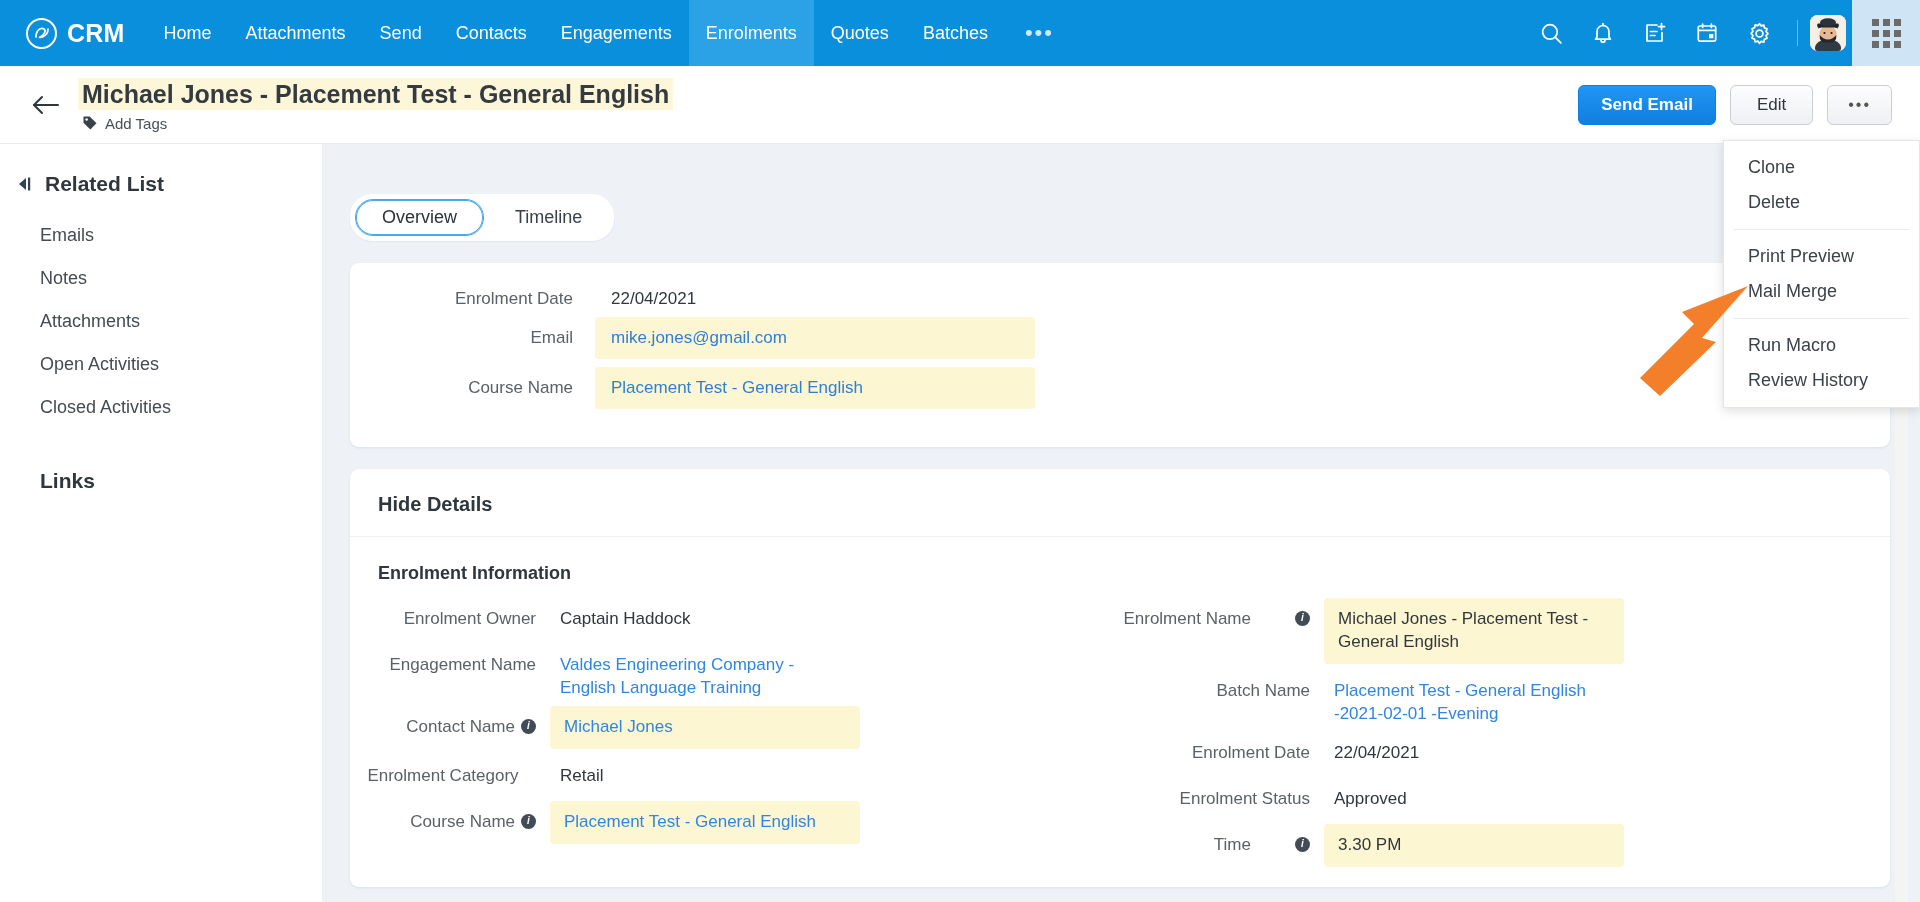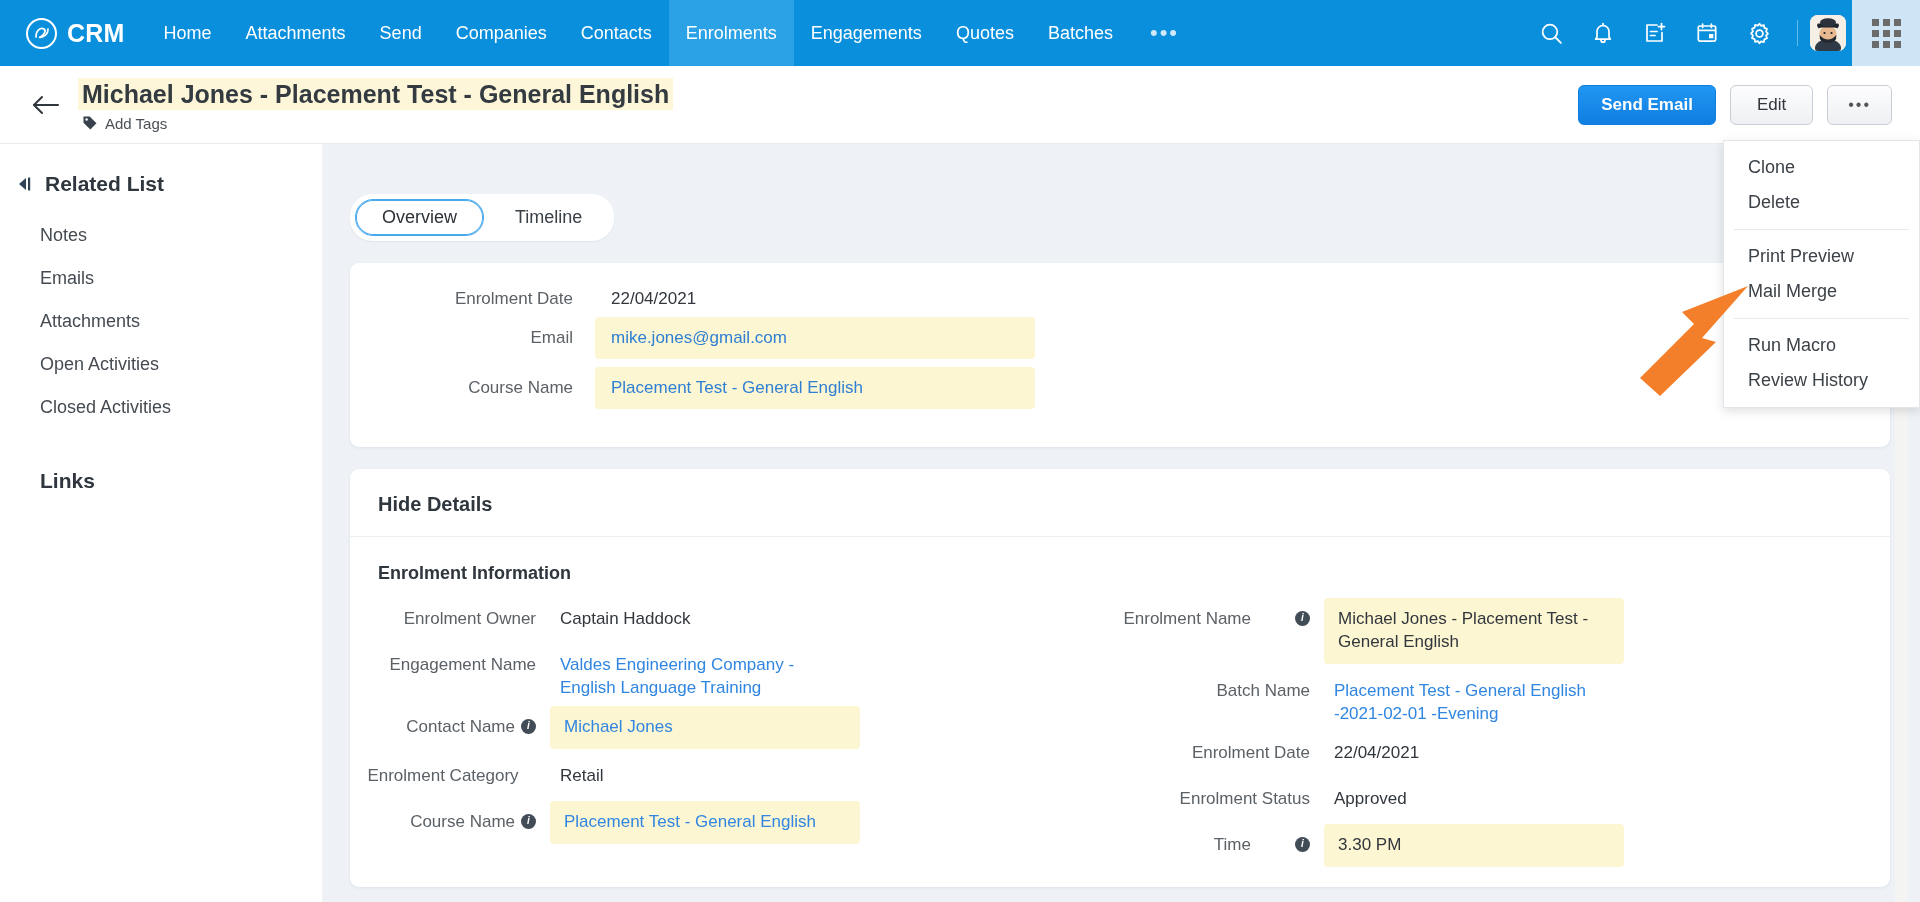--- a/index.html
+++ b/index.html
@@ -255,24 +255,23 @@
         <path d="M4 14 C4 7, 9 4, 12 6 C15 8, 11 13, 8 14 C5 15, 16 15, 16 6" fill="none" stroke="#fff" stroke-width="1.7" stroke-linecap="round"></path>
       </svg>
     </span>
     <span class="brand-text">CRM</span>
   </div>
 
   <div class="navitems">
     <div class="navitem">Home</div>
     <div class="navitem">Attachments</div>
     <div class="navitem">Send</div>
-    <div class="navitem">Companies</div>
     <div class="navitem">Contacts</div>
+    <div class="navitem">Engagements</div>
     <div class="navitem active">Enrolments</div>
-    <div class="navitem">Engagements</div>
     <div class="navitem">Quotes</div>
     <div class="navitem">Batches</div>
     <div class="navmore">
       <span class="dots">•••</span>
     </div>
   </div>
 
   <div class="nav-right">
     <div class="navicon">
       <svg width="25" height="25" viewBox="0 0 24 24" fill="none" stroke="#fff" stroke-width="1.7">
@@ -374,22 +373,22 @@
     <div class="sb-head">
       <span class="sb-collapse">
         <svg width="16" height="18" viewBox="0 0 16 18">
           <polygon points="9,3 9,15 2,9" fill="#2f4256"></polygon>
           <rect x="11" y="2.5" width="2.2" height="13" fill="#2f4256"></rect>
         </svg>
       </span>
       <span class="sb-title">Related List</span>
     </div>
     <div class="sb-list">
+      <div class="sb-item">Emails</div>
       <div class="sb-item">Notes</div>
-      <div class="sb-item">Emails</div>
       <div class="sb-item">Attachments</div>
       <div class="sb-item">Open Activities</div>
       <div class="sb-item">Closed Activities</div>
     </div>
     <div class="sb-links">Links</div>
   </div>
 
   <div class="content">
 
     <div class="tabs-row">

